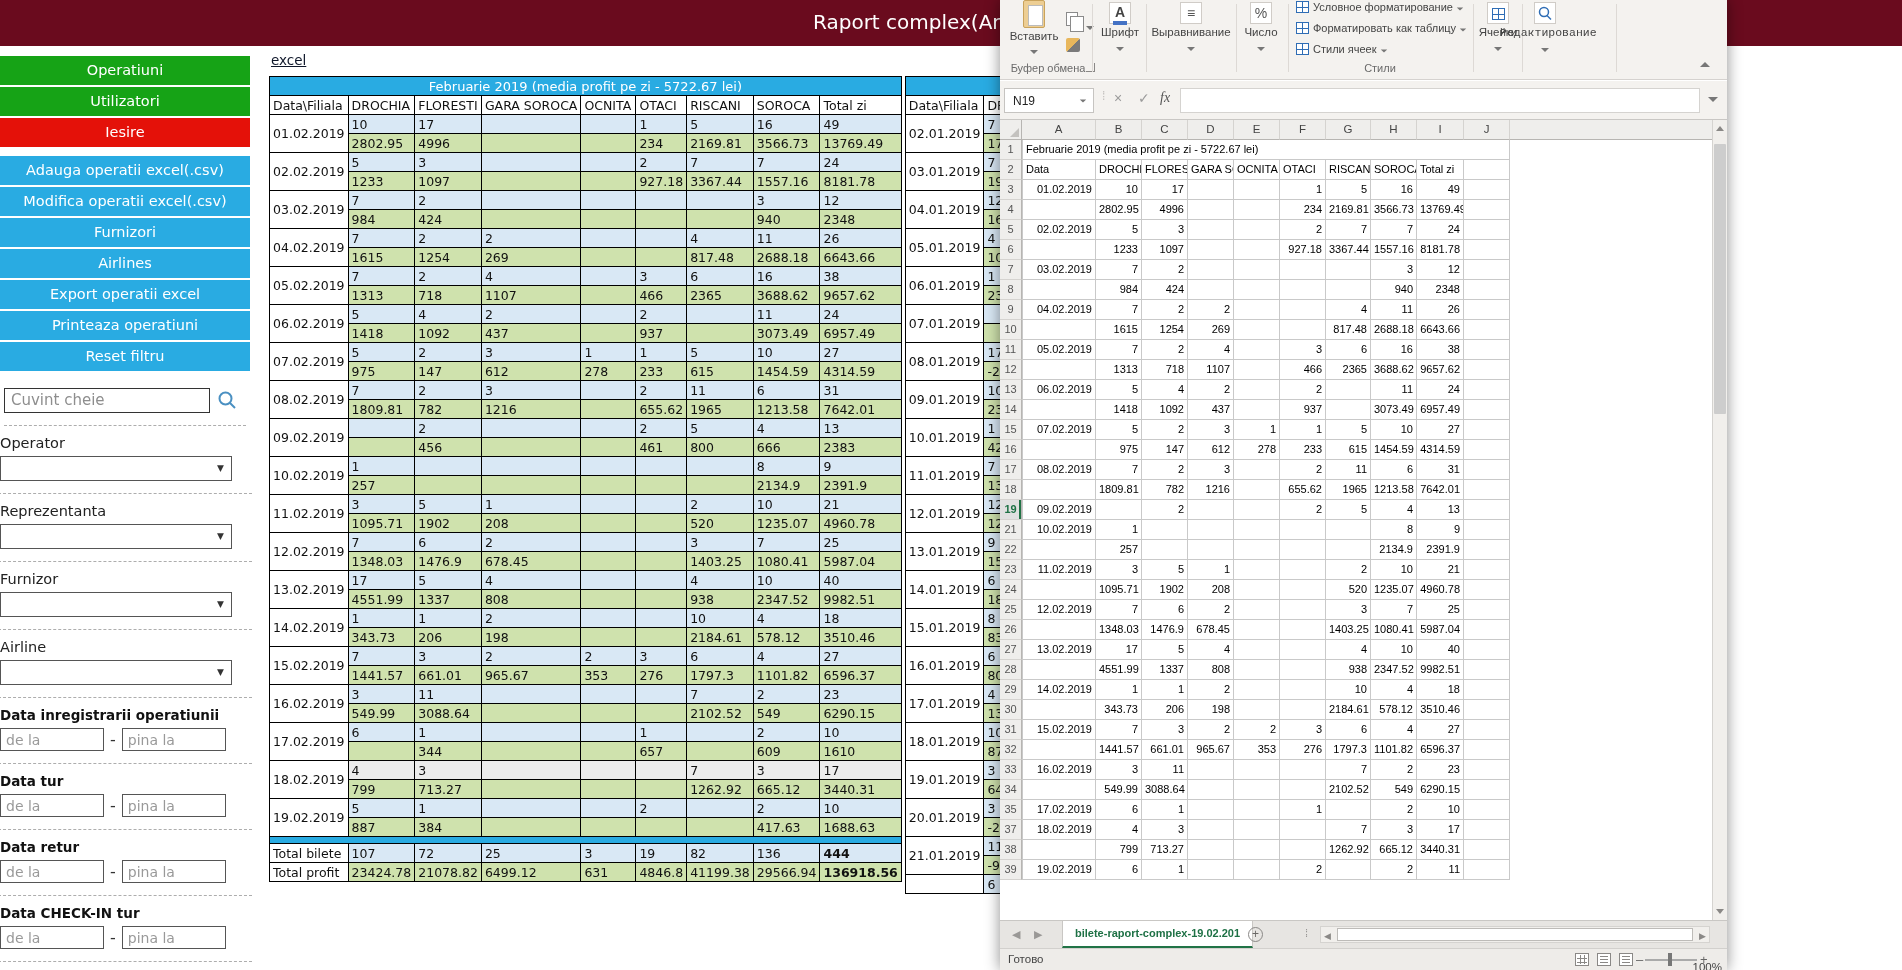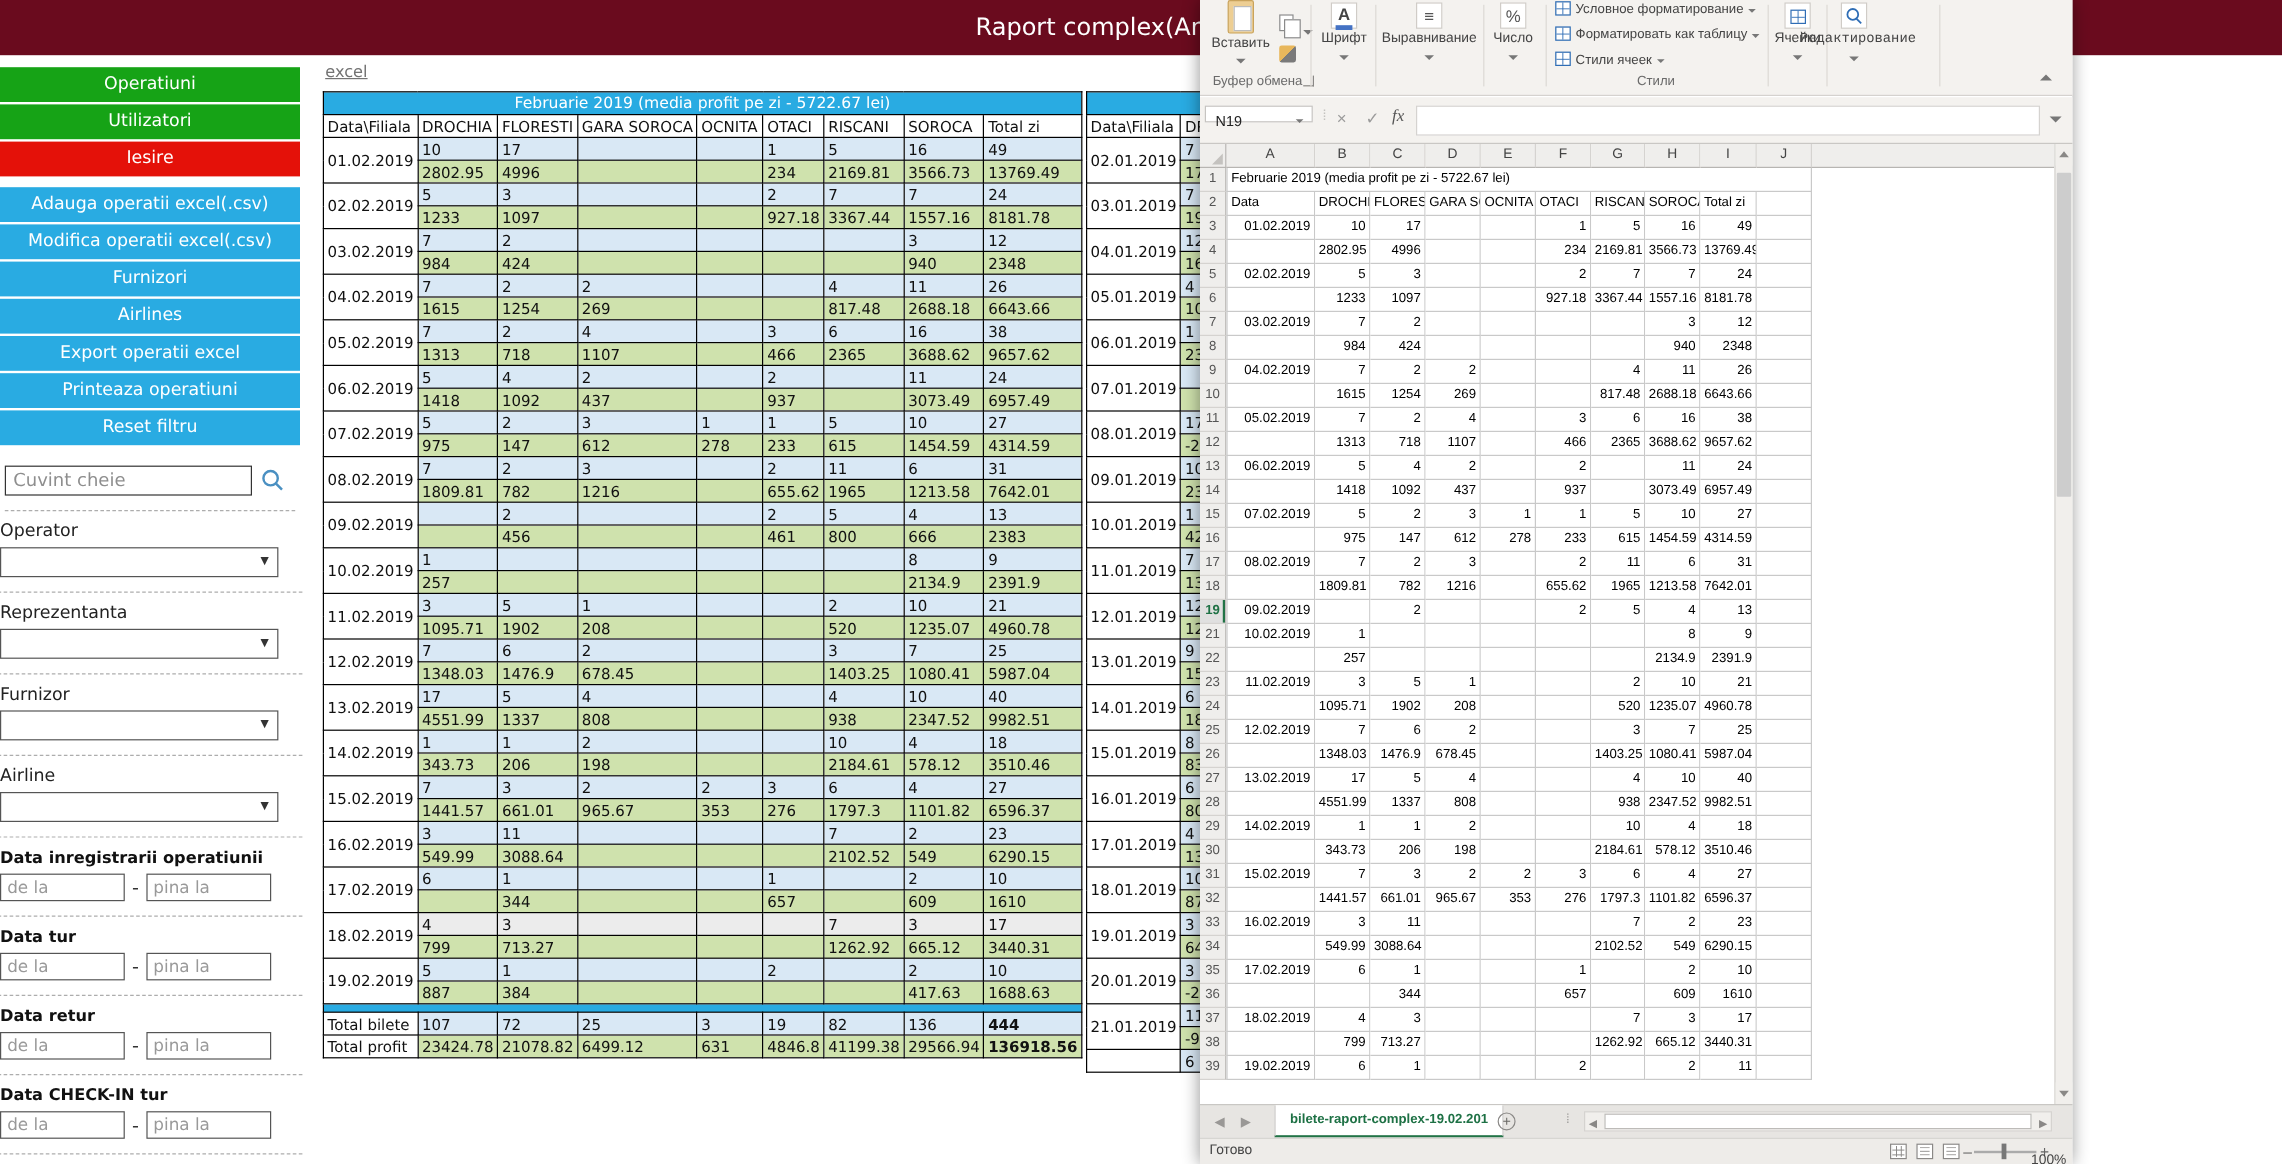--- a/index.html
+++ b/index.html
@@ -27,21 +27,21 @@
   .f-label { font-size:14.5px; color:#222; margin-top:9px; }
   .f-label.bold { font-weight:bold; font-size:13.5px; color:#111; }
   .sel { position:relative; height:25px; border:1px solid #555; background:#fff; margin-top:5px; width:232px; cursor:pointer; }
   .sel .arr { position:absolute; right:7px; top:6px; font-size:9px; color:#333; }
   .range-row { display:flex; align-items:center; margin-top:5px; }
   .range-row input { width:104px; height:23px; border:1px solid #555; font-size:14px; padding:0 5px; color:#333; font-family:inherit; }
   .range-row input::placeholder { color:#999; }
   .range-row .dash { margin:0 6px; color:#333; }
   
   #main { position:absolute; left:269px; top:46px; z-index:1; }
-  #excel-link { display:inline-block; margin:6px 0 8px 2px; color:#737373; text-decoration:underline; font-size:13.5px; cursor:pointer; }
+  #excel-link { display:inline-block; margin:6px 0 8px 2px; color:#0f172a; text-decoration:underline; font-size:13.5px; cursor:pointer; }
   #tables { display:flex; align-items:flex-start; }
   table.rep { border-collapse:collapse; font-size:12.5px; color:#111; table-layout:fixed; }
   table.rep td { border:1px solid #000; padding:1px 3px; height:19px; overflow:hidden; white-space:nowrap; }
   td.title-bar { background:#29abe2; color:#fff; text-align:center; font-size:13px; height:19px; }
   tr.hdr td { background:#fff; }
   td.date { background:#fff; }
   tr.r-count td { background:#d9e8f5; }
   tr.r-count.muted td { background:#ececec; }
   tr.r-profit td { background:#cfe2ad; }
   tr.r-count td.date, tr.r-profit td.date { background:#fff; }
@@ -65,21 +65,21 @@
   .icon-copy:after { content:""; position:absolute; left:3px; top:3px; width:12px; height:14px; border:1px solid #8a8a8a; background:#fff; }
   .icon-brush { width:14px; height:14px; background:linear-gradient(135deg,#e8b75c 50%,#7a7a7a 50%); border-radius:2px; }
   .icon-A { width:22px; height:22px; margin:0 auto; border:1px solid #d0ccc7; background:#fff; font-size:14px; font-weight:bold; color:#444; line-height:18px; }
   .icon-A .bar { height:4px; background:#4472c4; margin:0 3px; }
   .icon-box { width:22px; height:22px; margin:0 auto; border:1px solid #d0ccc7; background:#fff; color:#555; font-size:14px; line-height:20px; text-align:center; }
   .mini-grid { display:inline-block; width:13px; height:12px; border:1px solid #2f6db5; background:
       linear-gradient(#fff 0 0) padding-box; position:relative; vertical-align:-2px; margin-right:4px; }
   .mini-grid:after { content:""; position:absolute; inset:0;
       background:linear-gradient(#2f6db5 1px,transparent 1px) 0 5px/100% 6px, linear-gradient(90deg,#2f6db5 1px,transparent 1px) 5px 0/7px 100%; }
   #fbar { position:absolute; left:0; top:81px; width:727px; height:39px; background:#f4f2ef; border-bottom:1px solid #c9c7c4; }
-  #name-box { position:absolute; left:4px; top:7px; width:90px; height:14px; background:#fff; border:1px solid #c6c4c1; font-size:12px; color:#222; line-height:24px; padding-left:8px; }
+  #name-box { position:absolute; left:4px; top:7px; width:90px; height:25px; background:#fff; border:1px solid #c6c4c1; font-size:12px; color:#222; line-height:24px; padding-left:8px; }
   #name-box .arr { position:absolute; right:6px; top:10px; }
   .fb-btn { position:absolute; top:9px; font-size:14px; color:#9b9b9b; cursor:pointer; }
   #formula-field { position:absolute; left:180px; top:7px; width:520px; height:25px; background:#fff; border:1px solid #d5d3d0; }
   .chev { position:absolute; width:0; height:0; border-left:5px solid transparent; border-right:5px solid transparent; }
   .chev.down { border-top:5px solid #777; }
   .chev.up { border-bottom:5px solid #777; }
   
   #sheet { position:absolute; left:0; top:120px; width:712px; height:800px; background:#fff; overflow:hidden; }
   #col-headers { display:flex; height:20px; }
   .xl-corner { width:22px; height:20px; background:#efeeec; border-right:1px solid #b7b5b2; border-bottom:1px solid #b7b5b2; position:relative; }
@@ -1346,33 +1346,20 @@
           <div class="xl-cell num" style="width: 46px;">1</div>
           <div class="xl-cell num" style="width: 46px;"></div>
           <div class="xl-cell num" style="width: 46px;"></div>
           <div class="xl-cell num" style="width: 46px;">1</div>
           <div class="xl-cell num" style="width: 45px;"></div>
           <div class="xl-cell num" style="width: 46px;">2</div>
           <div class="xl-cell num" style="width: 47px;">10</div>
           <div class="xl-cell num" style="width: 46px;"></div>
         </div>
         <div class="xl-row">
-          <div class="xl-rn">36</div>
-          <div class="xl-cell first num" style="width: 74px;"></div>
-          <div class="xl-cell num" style="width: 46px;"></div>
-          <div class="xl-cell num" style="width: 46px;">344</div>
-          <div class="xl-cell num" style="width: 46px;"></div>
-          <div class="xl-cell num" style="width: 46px;"></div>
-          <div class="xl-cell num" style="width: 46px;">657</div>
-          <div class="xl-cell num" style="width: 45px;"></div>
-          <div class="xl-cell num" style="width: 46px;">609</div>
-          <div class="xl-cell num" style="width: 47px;">1610</div>
-          <div class="xl-cell num" style="width: 46px;"></div>
-        </div>
-        <div class="xl-row">
           <div class="xl-rn">37</div>
           <div class="xl-cell first num" style="width: 74px;">18.02.2019</div>
           <div class="xl-cell num" style="width: 46px;">4</div>
           <div class="xl-cell num" style="width: 46px;">3</div>
           <div class="xl-cell num" style="width: 46px;"></div>
           <div class="xl-cell num" style="width: 46px;"></div>
           <div class="xl-cell num" style="width: 46px;"></div>
           <div class="xl-cell num" style="width: 45px;">7</div>
           <div class="xl-cell num" style="width: 46px;">3</div>
           <div class="xl-cell num" style="width: 47px;">17</div>

